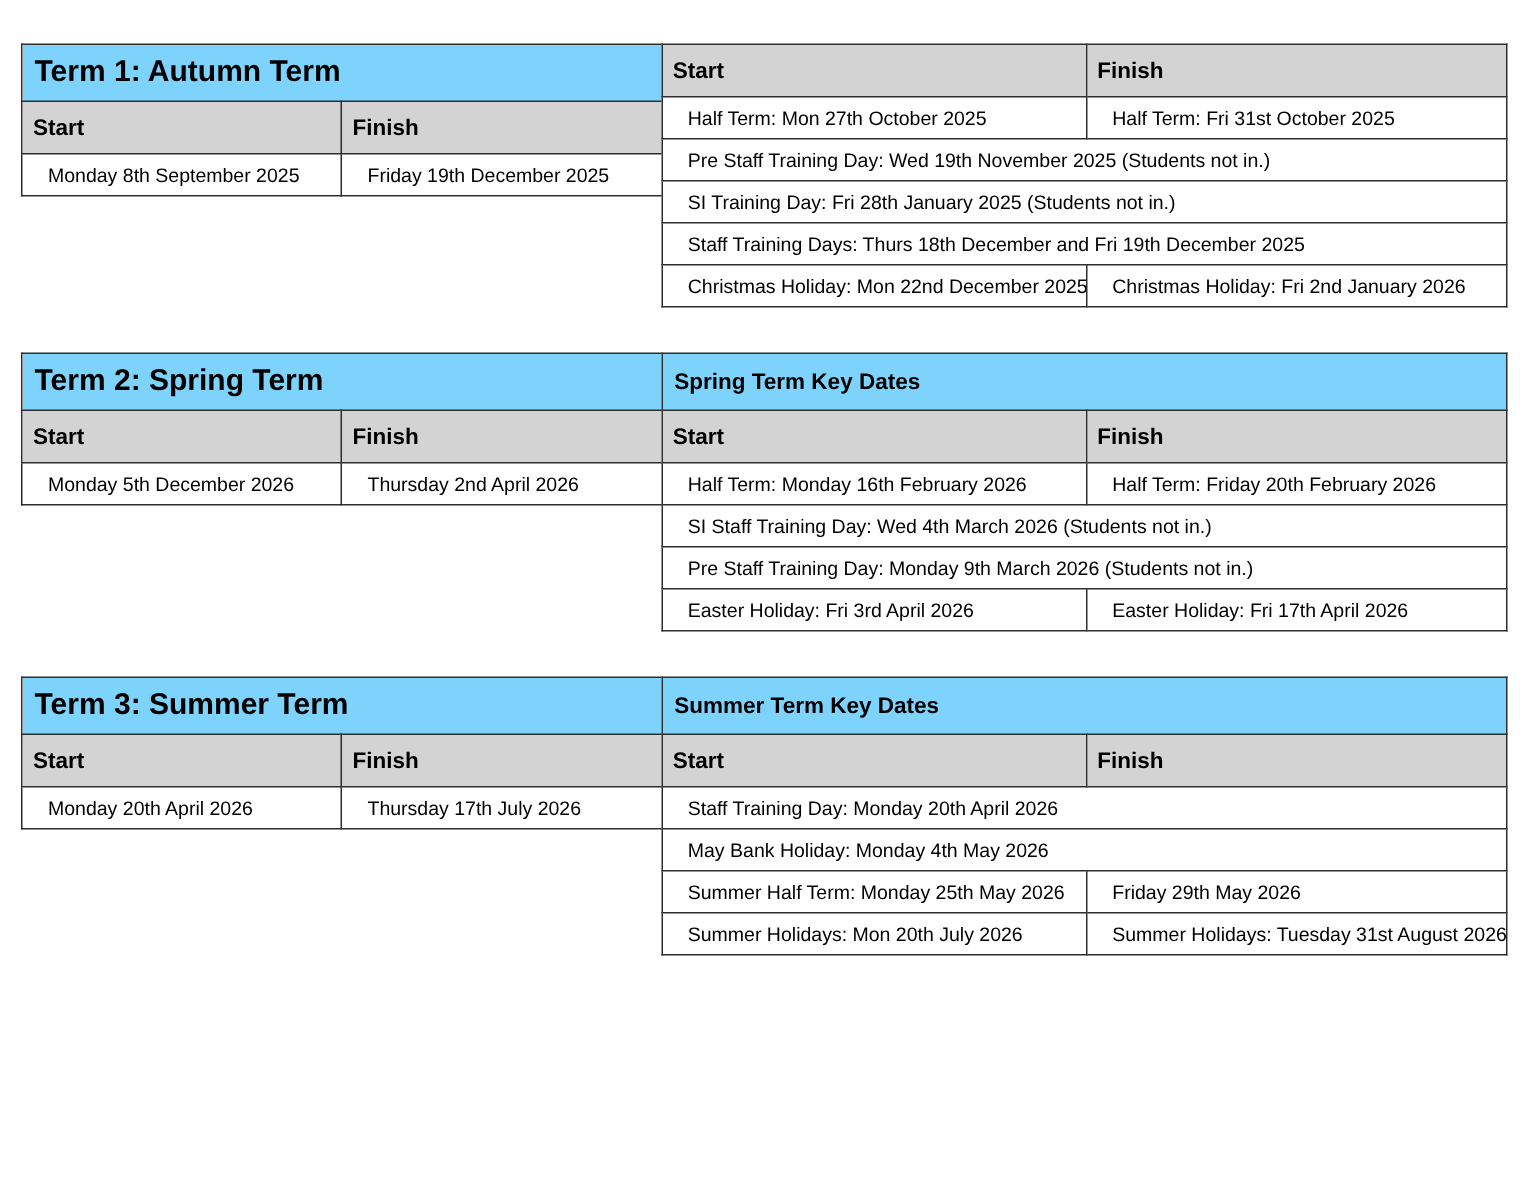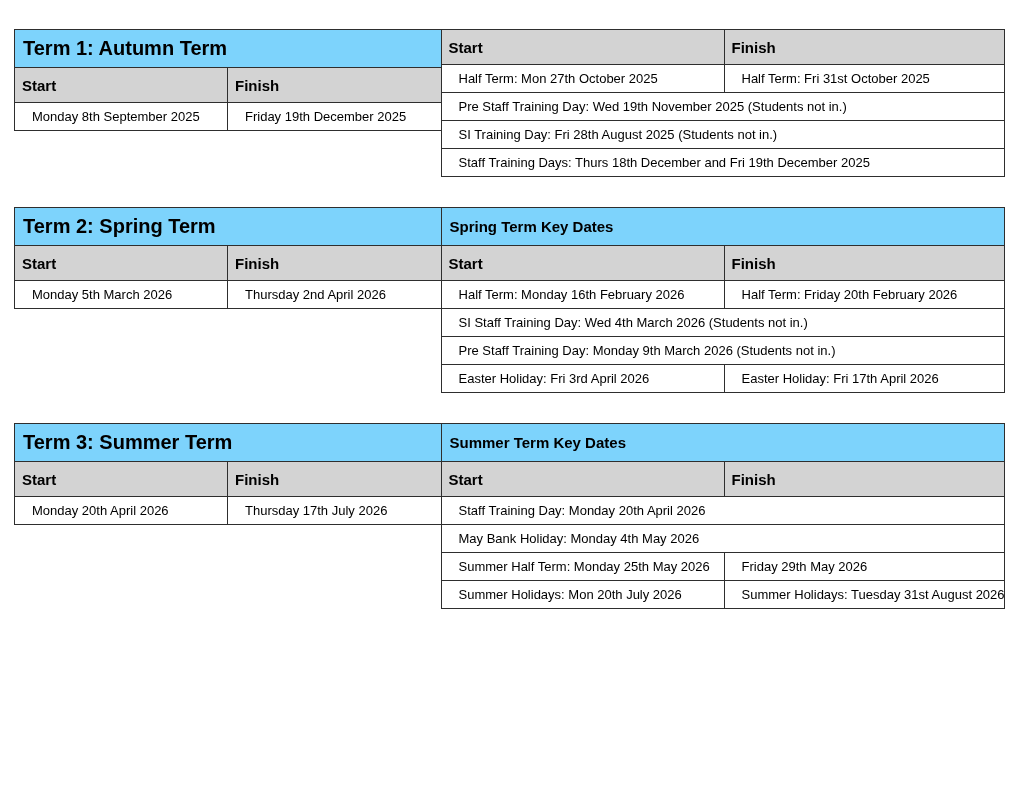--- a/index.html
+++ b/index.html
@@ -99,45 +99,49 @@
         <th class="col-header">Finish</th>
       </tr>
       <tr class="row-data">
         <td class="data-cell">Half Term: Mon 27th October 2025</td>
         <td class="data-cell">Half Term: Fri 31st October 2025</td>
       </tr>
       <tr class="row-data">
         <td class="data-cell" colspan="2">Pre Staff Training Day: Wed 19th November 2025 (Students not in.)</td>
       </tr>
       <tr class="row-data">
-        <td class="data-cell" colspan="2">SI Training Day: Fri 28th August 2025 (Students not in.)</td>
+        <td class="data-cell" colspan="2">SI Training Day: Fri 28th January 2025 (Students not in.)</td>
       </tr>
       <tr class="row-data">
         <td class="data-cell" colspan="2">Staff Training Days: Thurs 18th December and Fri 19th December 2025</td>
+      </tr>
+      <tr class="row-data">
+        <td class="data-cell">Christmas Holiday: Mon 22nd December 2025</td>
+        <td class="data-cell">Christmas Holiday: Fri 2nd January 2026</td>
       </tr>
     </tbody>
       </table>
   </div>
 
   <div class="section">
     <table class="term-table">
       <colgroup>
           <col style="width:213px">
           <col style="width:213px">
         </colgroup>
       <tbody>
           <tr class="row-title">
         <td class="title-cell" colspan="2">Term 2: Spring Term</td>
       </tr>
       <tr class="row-header">
         <th class="col-header">Start</th>
         <th class="col-header">Finish</th>
       </tr>
       <tr class="row-data">
-        <td class="data-cell">Monday 5th March 2026</td>
+        <td class="data-cell">Monday 5th December 2026</td>
         <td class="data-cell">Thursday 2nd April 2026</td>
       </tr>
     </tbody>
       </table>
 
     <table class="key-table">
       <colgroup>
           <col style="width:283px">
           <col style="width:280px">
         </colgroup>

